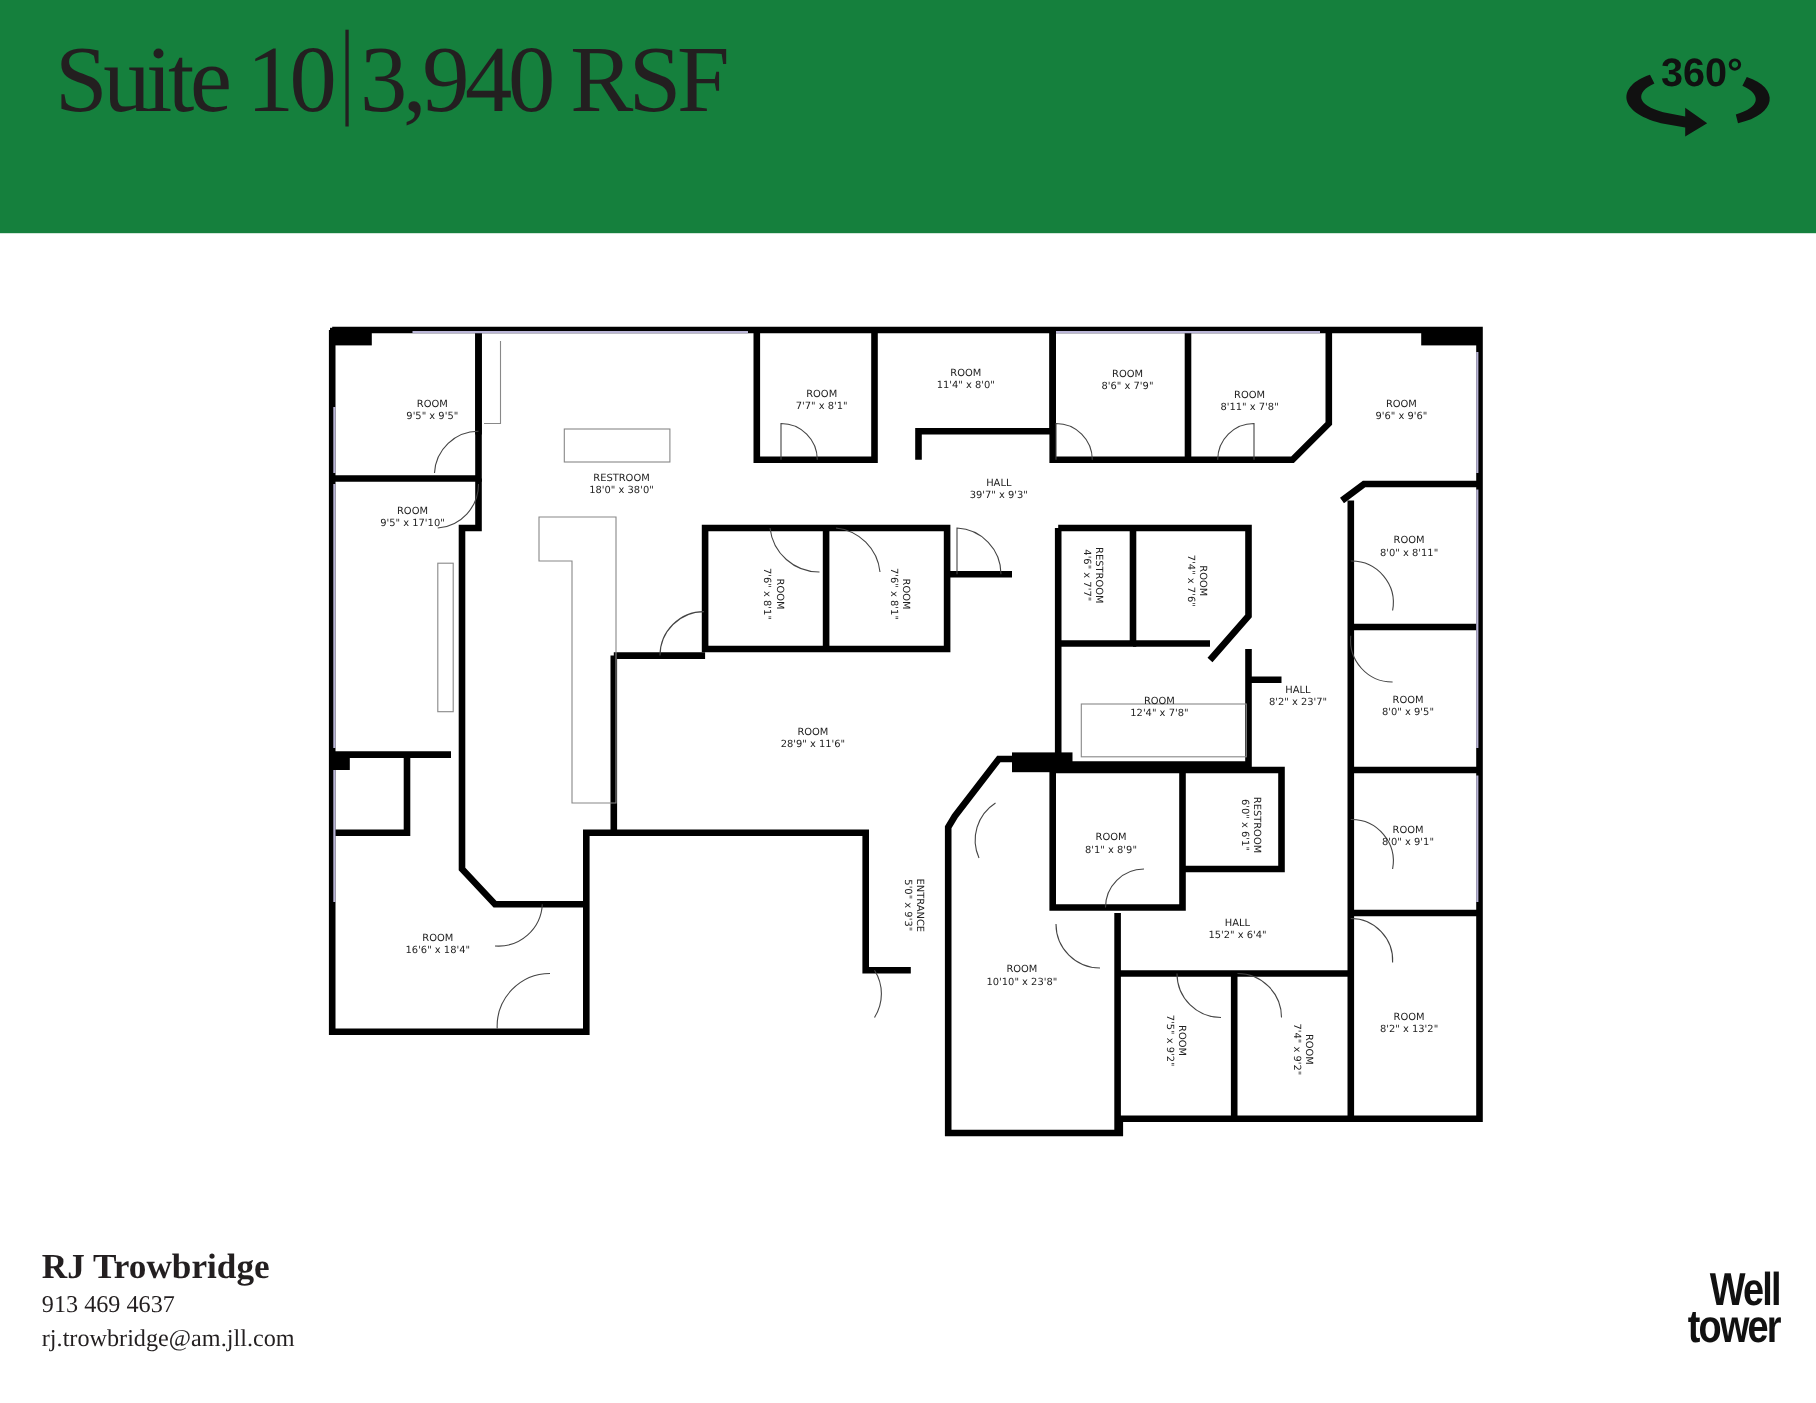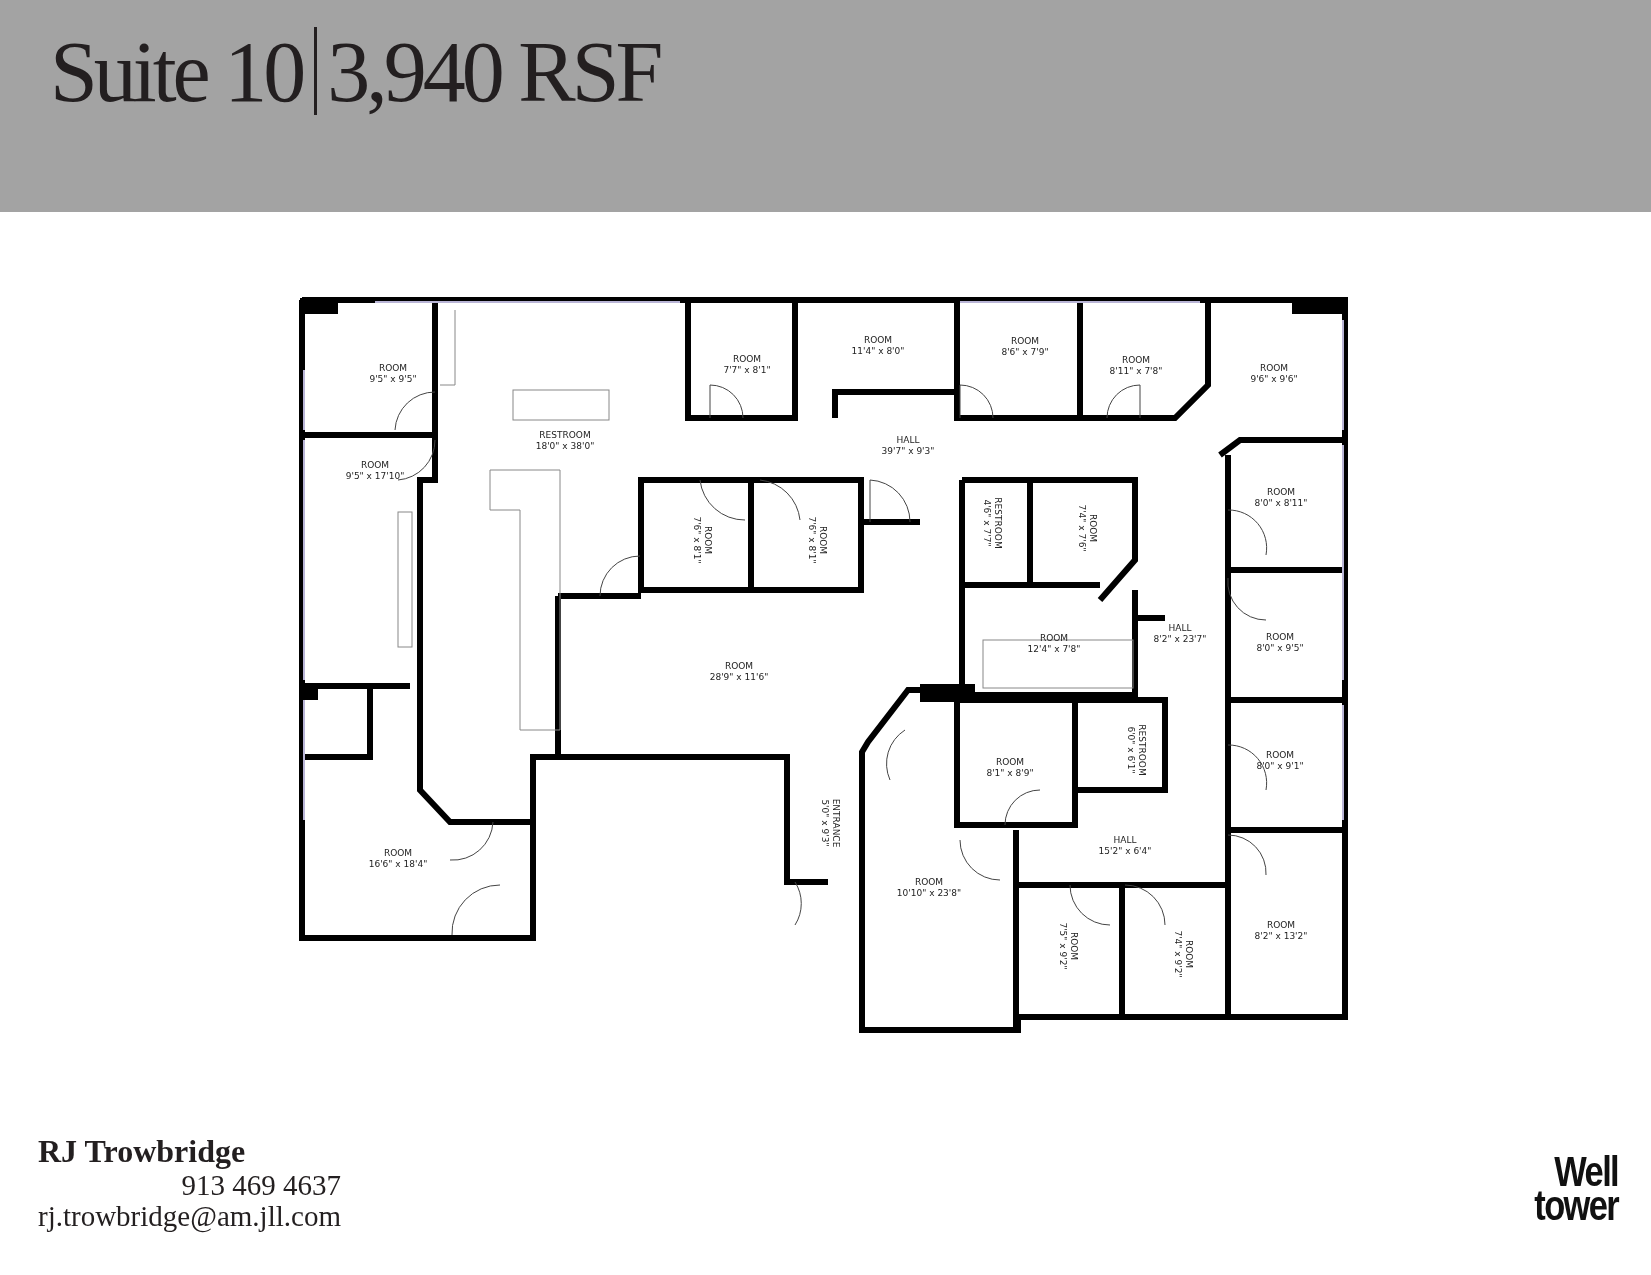--- a/index.html
+++ b/index.html
@@ -1,35 +1,42 @@
 <!DOCTYPE html>
 <html><head>
 <meta charset="utf-8">
 <style>
   html,body{margin:0;padding:0;}
   body{width:1651px;height:1275px;background:#ffffff;position:relative;overflow:hidden;font-family:"Liberation Serif","DejaVu Serif",serif;color:#231f20;}
-  .header{position:absolute;left:0;top:0;width:1651px;height:212px;background:#a3a3a3;}
+  .header{position:absolute;left:0;top:0;width:1651px;height:212px;background:#15803d;}
   .title{position:absolute;left:50px;top:22px;font-family:"Liberation Serif",serif;font-size:86px;letter-spacing:-4px;line-height:100px;color:#231f20;white-space:nowrap;}
   .title .sep{display:inline-block;width:3px;height:88px;background:#231f20;vertical-align:-14px;margin:0 10px 0 12px;}
   .icon360{position:absolute;left:1470px;top:40px;width:150px;height:95px;}
   .plan{position:absolute;left:0;top:0;width:1651px;height:1275px;}
   .lbl{position:absolute;font-family:"DejaVu Sans",sans-serif;font-size:9px;line-height:11px;text-align:center;color:#222;white-space:nowrap;transform:translate(-50%,-50%);}
   .lbl.rot{transform:translate(-50%,-50%) rotate(90deg);}
   .lbl span{display:block;}
   .contact{position:absolute;left:38px;top:1132px;}
   .contact .name{font-size:32px;line-height:38px;font-weight:bold;}
-  .contact .line{font-size:29px;line-height:31px;text-align:right;}
+  .contact .line{font-size:22px;line-height:31px;}
   .logo{position:absolute;left:1498px;top:1155px;font-family:"Liberation Sans",sans-serif;font-weight:bold;font-size:42px;line-height:34px;letter-spacing:-2px;text-align:right;color:#111;transform:scaleX(0.82);transform-origin:right top;width:120px;}
 </style>
 </head>
 <body>
 
 <div class="header">
   <div class="title">
     <span>Suite 10</span><span class="sep"></span><span>3,940 RSF</span>
+  </div>
+  <div class="icon360">
+    <svg width="150" height="95" viewBox="0 0 150 95">
+      <text x="40" y="38" font-family="Liberation Sans, sans-serif" font-weight="bold" font-size="36" fill="#111">360°</text>
+      <path d="M30 28 C 0 38, 0 62, 40 72 L 62 76 L 62 84 L 82 72 L 62 58 L 62 66 L 42 62 C 18 56, 16 44, 34 36 Z" fill="#111"></path>
+      <path d="M118 30 C 148 40, 146 64, 110 72 L 108 64 C 130 58, 132 46, 114 38 Z" fill="#111"></path>
+    </svg>
   </div>
 </div>
 
 <svg class="plan" width="1651" height="1275" viewBox="0 0 1651 1275">
   <g fill="none" stroke="#000" stroke-width="6" stroke-linejoin="miter">
 
     <path d="M302 300 L1345 300 L1345 1017 L1018 1017 L1018 1030 L862 1030 L862 752 L868 742 L908 690 L955 690"></path>
     <path d="M302 300 L302 938 L533 938 L533 757 L787 757 L787 882 L828 882"></path>
 
     <path d="M302 435 L435 435 L435 300"></path>

